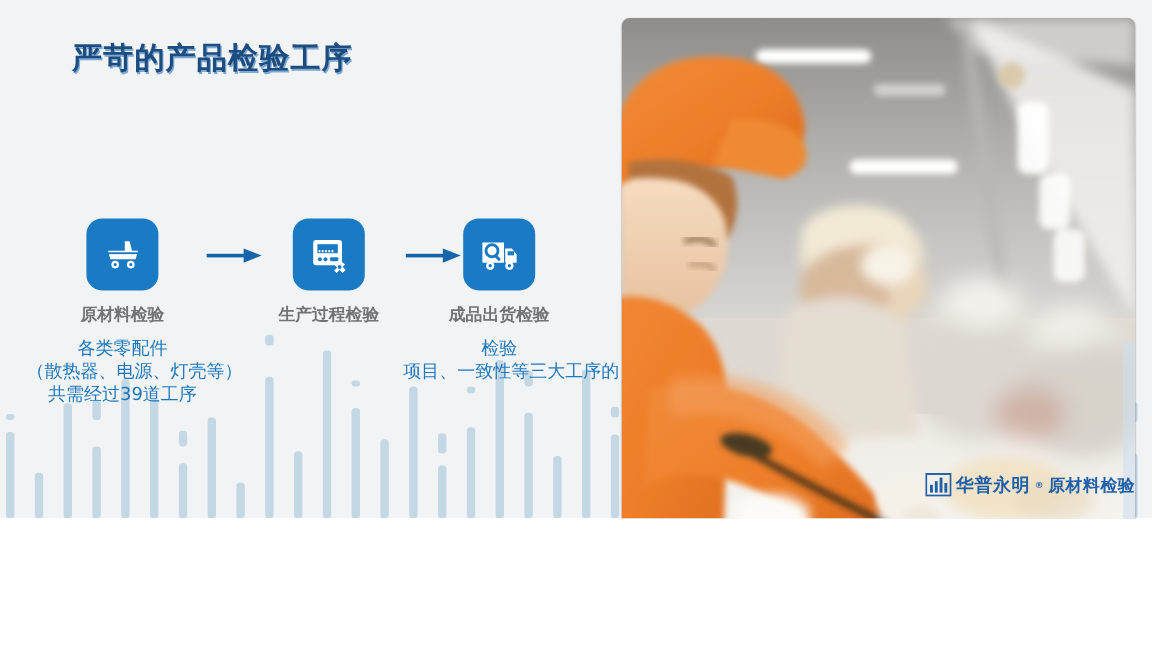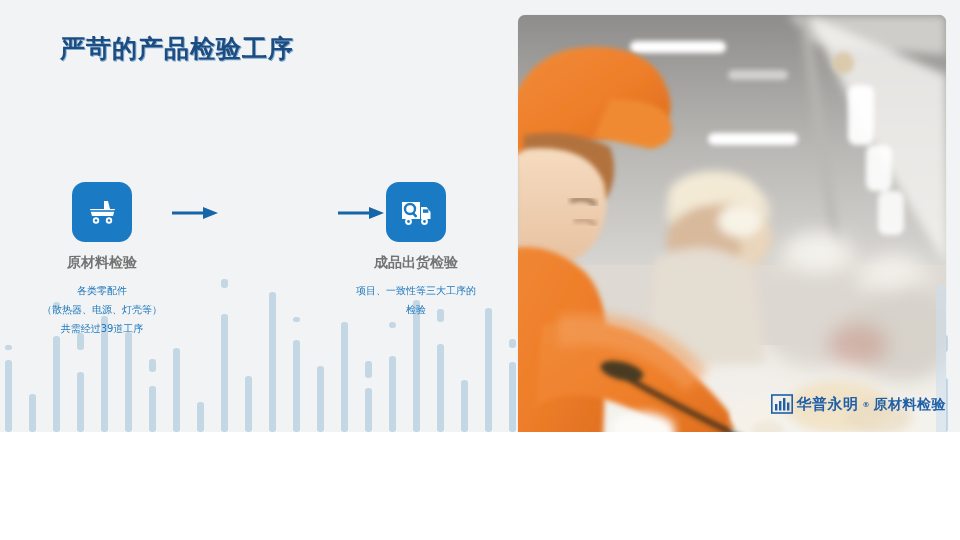--- a/index.html
+++ b/index.html
@@ -84,21 +84,21 @@
   .step-icon svg { display: block; }
   .step-title {
     margin-top: 12px;
     font-size: 14px;
     font-weight: bold;
     color: #737373;
     white-space: nowrap;
   }
   .step-desc {
     margin-top: 9px;
-    font-size: 10px;
+    font-size: 15px;
     line-height: 19px;
     color: #1f78bd;
   }
   .step-desc div { white-space: nowrap; }
 
   .arrow {
     position: absolute;
     top: 24px;
     width: 48px;
     height: 14px;
@@ -229,20 +229,40 @@
       </div>
     </div>
 
     <div class="arrow" style="left:172px;">
       <svg width="48" height="14" viewBox="0 0 48 14" aria-hidden="true">
         <rect x="0" y="5.5" width="33" height="3" fill="#1565a8"></rect>
         <path d="M31 1 L46 7 L31 13 Z" fill="#1565a8"></path>
       </svg>
     </div>
 
+    <div class="step" style="left:196px; width:156px;">
+      <div class="step-icon">
+        <svg width="40" height="40" viewBox="0 0 40 40" aria-hidden="true">
+          <rect x="7" y="8" width="24" height="21" rx="2.5" fill="#ffffff"></rect>
+          <rect x="10.5" y="11.5" width="17" height="7.5" fill="#1a7ac4"></rect>
+          <rect x="11.5" y="16.4" width="1.5" height="1.8" fill="#ffffff"></rect>
+          <rect x="14.2" y="16.4" width="1.5" height="1.8" fill="#ffffff"></rect>
+          <rect x="16.9" y="16.4" width="1.5" height="1.8" fill="#ffffff"></rect>
+          <rect x="19.6" y="16.4" width="1.5" height="1.8" fill="#ffffff"></rect>
+          <rect x="22.3" y="16.4" width="1.5" height="1.8" fill="#ffffff"></rect>
+          <circle cx="12.6" cy="24" r="1.7" fill="#1a7ac4"></circle>
+          <circle cx="17.2" cy="24" r="1.7" fill="#1a7ac4"></circle>
+          <rect x="21" y="22.3" width="7" height="3.4" rx="1.2" fill="#1a7ac4"></rect>
+          <path d="M26.5 25.5 L34 33 L31.5 35.5 L24 28 Z" fill="#ffffff"></path>
+          <path d="M24.5 33.5 L31.5 26.5 L33.5 28.5 L26.5 35.5 Z" fill="#ffffff"></path>
+          <circle cx="29" cy="30.5" r="1.6" fill="#1a7ac4"></circle>
+        </svg>
+      </div>
+      <div class="step-title">生产过程检验</div>
+    </div>
 
     <div class="arrow" style="left:338px;">
       <svg width="48" height="14" viewBox="0 0 48 14" aria-hidden="true">
         <rect x="0" y="5.5" width="33" height="3" fill="#1565a8"></rect>
         <path d="M31 1 L46 7 L31 13 Z" fill="#1565a8"></path>
       </svg>
     </div>
 
     <div class="step" style="left:336px; width:160px;">
       <div class="step-icon">
@@ -253,22 +273,22 @@
           <circle cx="28.5" cy="29.5" r="3.4" fill="#ffffff"></circle>
           <circle cx="12.5" cy="29.5" r="1.4" fill="#1a7ac4"></circle>
           <circle cx="28.5" cy="29.5" r="1.4" fill="#1a7ac4"></circle>
           <circle cx="14" cy="17" r="5" fill="none" stroke="#1a7ac4" stroke-width="2.4"></circle>
           <rect x="17.2" y="19.6" width="2.6" height="6.2" rx="1.2" fill="#1a7ac4" transform="rotate(-43 18.5 22.7)"></rect>
           <rect x="27" y="17.4" width="5.4" height="3.4" fill="#1a7ac4"></rect>
         </svg>
       </div>
       <div class="step-title">成品出货检验</div>
       <div class="step-desc">
+        <div>检验</div>
         <div>项目、一致性等三大工序的</div>
-        <div>检验</div>
       </div>
     </div>
 
   </div>
 
   <div id="photo">
     <svg viewBox="0 0 428 508" preserveAspectRatio="none" aria-hidden="true">
       <defs>
         <linearGradient id="ceil" x1="0" y1="0" x2="0" y2="1">
           <stop offset="0" stop-color="#8e8d8b"></stop>

